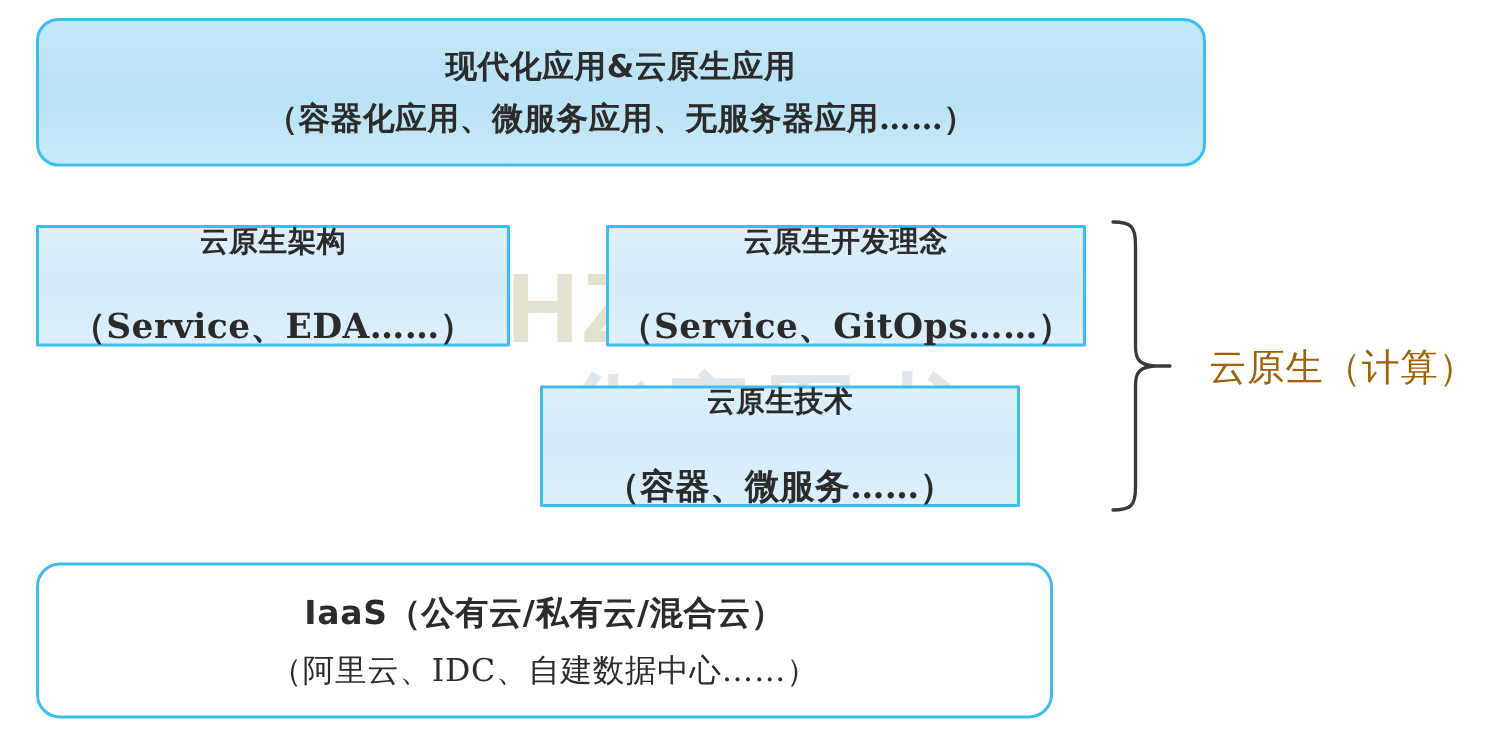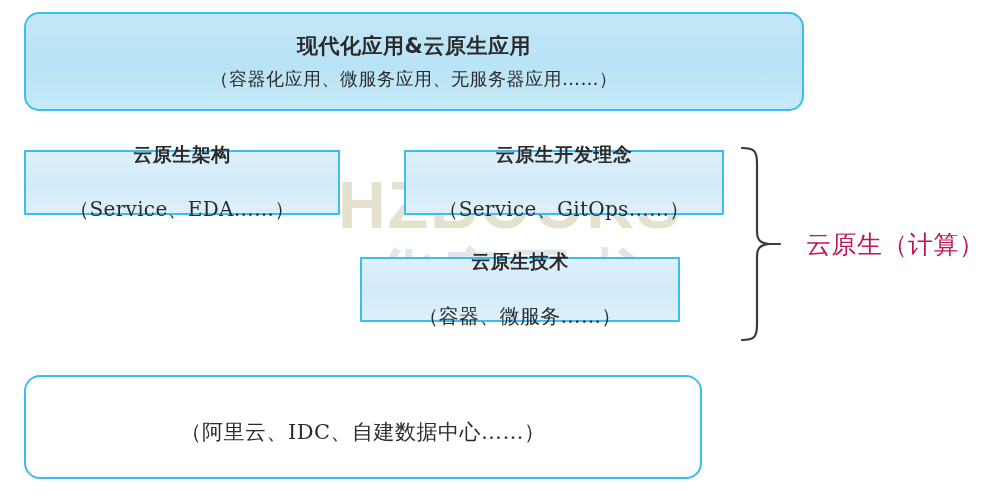--- a/index.html
+++ b/index.html
@@ -75,32 +75,32 @@
   #box-apps {
     left: 24px;
     top: 12px;
     width: 780px;
     height: 99px;
     border: 2px solid #3cbdef;
     border-radius: 15px;
     background: linear-gradient(180deg, #c3e7f7 0%, #b9e3f6 55%, #c7eaf8 100%);
   }
   #box-apps .l1 { font-size: 21px; letter-spacing: 0.5px; }
-  #box-apps .l2 { font-size: 18px; margin-top: 7px; letter-spacing: 0.5px; }
+  #box-apps .l2 { font-size: 21px; margin-top: 7px; letter-spacing: 0.5px; font-weight: bold; }
 
   
   .box-mid {
     border: 2px solid #3cbdef;
     border-radius: 1px;
     background: linear-gradient(180deg, #ddf0fb 0%, #d3ebfa 50%, #dcf0fb 100%);
-    height: 65px;
+    height: 81px;
     gap: 24px;
   }
   .box-mid .l1 { font-size: 19px; letter-spacing: 0.5px; }
-  .box-mid .l2 { font-size: 20px; margin-top: 4px; letter-spacing: 0.3px; }
+  .box-mid .l2 { font-size: 23px; margin-top: 4px; letter-spacing: 0.3px; font-weight: bold; }
 
   #box-arch     { left: 24px;  top: 150px; width: 316px; }
   #box-devidea  { left: 404px; top: 150px; width: 320px; }
   #box-product  { left: 24px;  top: 257px; width: 316px; }
   #box-tech     { left: 360px; top: 257px; width: 320px; }
 
   
   #box-iaas {
     left: 24px;
     top: 375px;
@@ -121,21 +121,21 @@
     width: 44px;
     height: 202px;
     z-index: 2;
   }
   #brace-label {
     position: absolute;
     left: 806px;
     top: 228px;
     font-family: "DejaVu Serif", "Liberation Serif", serif;
     font-size: 25px;
-    color: #be185d;
+    color: #a16207;
     white-space: nowrap;
     letter-spacing: 0.5px;
     z-index: 2;
   }
 </style>
 </head>
 <body>
 
 <div id="canvas">
 
@@ -159,20 +159,21 @@
     <div class="l2">（Service、GitOps……）</div>
   </div>
 
 
   <div class="box box-mid" id="box-tech">
     <div class="l1">云原生技术</div>
     <div class="l2">（容器、微服务……）</div>
   </div>
 
   <div class="box" id="box-iaas">
+    <div class="l1">IaaS（公有云/私有云/混合云）</div>
     <div class="l2">（阿里云、IDC、自建数据中心……）</div>
   </div>
 
   <svg id="brace" viewBox="0 0 44 202">
     <path d="M 2 5
              C 14 5, 17 8, 17 20
              L 17 88
              C 17 97, 20 100, 29 101
              C 20 102, 17 105, 17 114
              L 17 182

